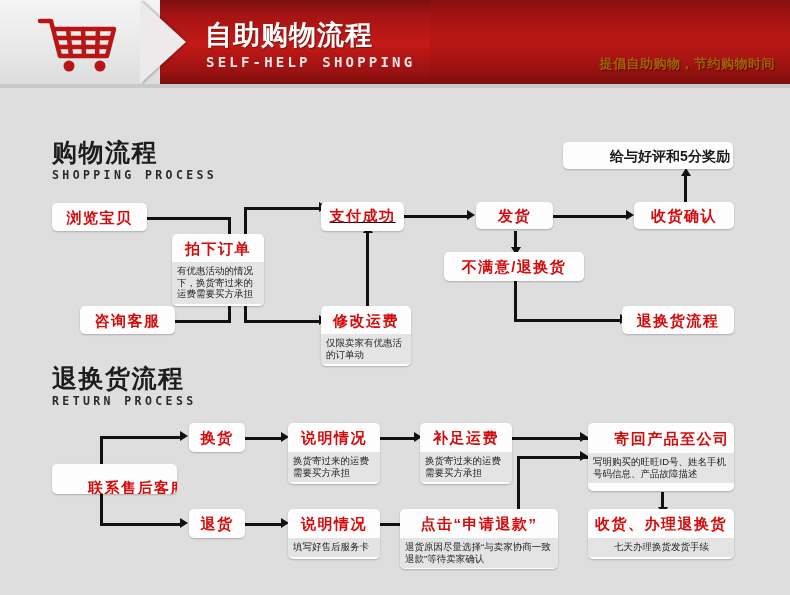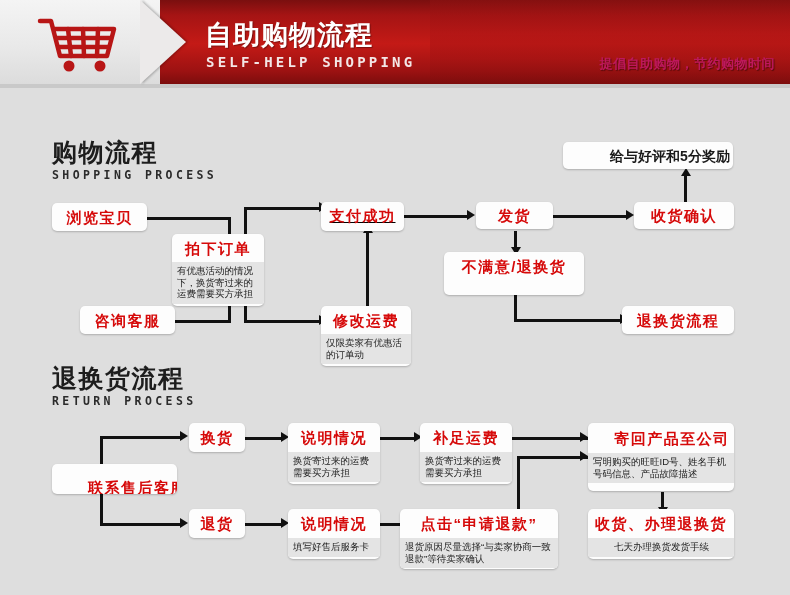--- a/index.html
+++ b/index.html
@@ -57,21 +57,21 @@
     position:absolute;left:206px;top:54px;z-index:6;
     color:#f3e6e6;
     font-size:14px;
     font-weight:bold;
     letter-spacing:3.2px;
     font-family:"DejaVu Sans Mono","Liberation Mono",monospace;
     white-space:nowrap;
   }
   .hdr-tag{
     position:absolute;right:15px;top:55px;z-index:6;
-    color:#be185d;
+    color:#a16207;
     font-size:13px;
     font-weight:bold;
     letter-spacing:.5px;
     white-space:nowrap;
     text-shadow:1px 1px 1px rgba(0,0,0,.4);
   }
   .hdr-divider{
     position:absolute;left:0;top:84px;width:790px;height:4px;
     background:#c9c9c9;
   }
@@ -227,21 +227,21 @@
 
   <div class="node" style="left:52px;top:306px;width:95px;height:28px;margin-left:28px;">
     <div class="lbl" style="height:28px;">咨询客服</div>
   </div>
 
   <div class="node" style="left:321px;top:306px;width:90px;height:60px;">
     <div class="lbl" style="height:28px;">修改运费</div>
     <div class="note">仅限卖家有优惠活的订单动</div>
   </div>
 
-  <div class="node" style="left:444px;top:252px;width:140px;height:43px;">
+  <div class="node" style="left:444px;top:252px;width:140px;height:29px;">
     <div class="lbl" style="height:29px;">不满意/退换货</div>
   </div>
 
   <div class="node" style="left:622px;top:306px;width:112px;height:28px;">
     <div class="lbl" style="height:28px;">退换货流程</div>
   </div>
 
   <div class="sec-title" style="left:52px;top:364px;">
     <div class="cn">退换货流程</div>
     <div class="en">RETURN PROCESS</div>

